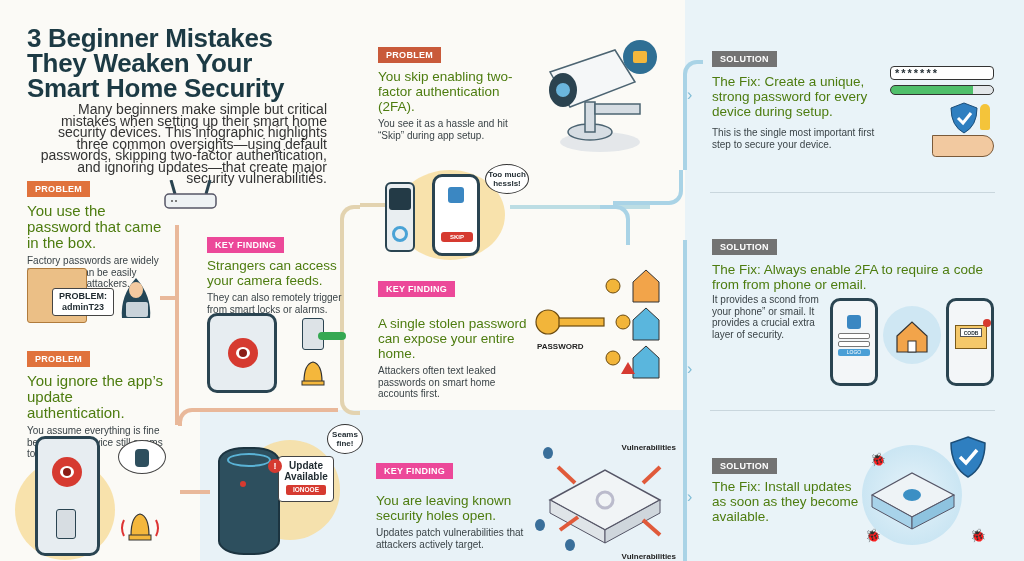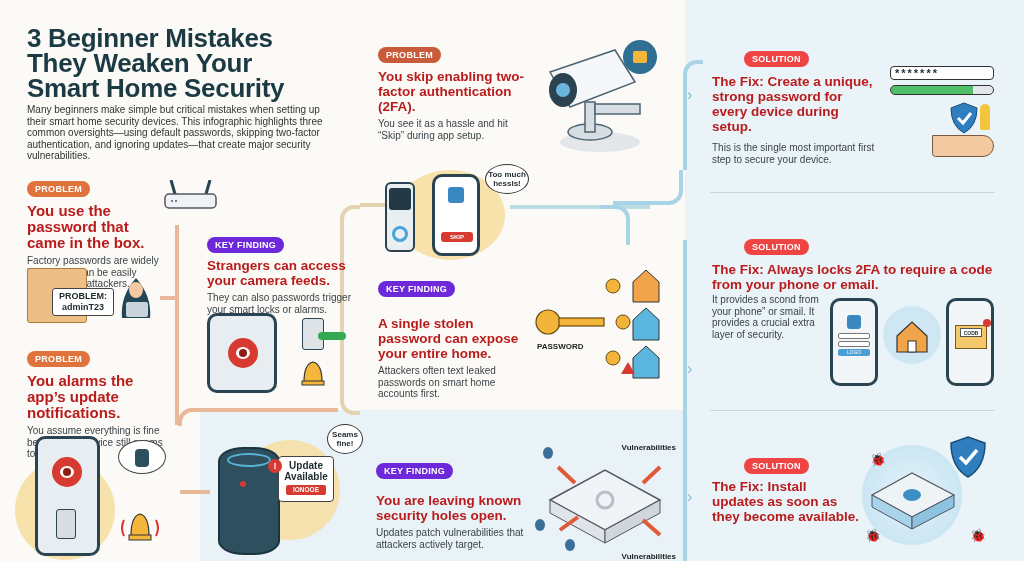--- a/index.html
+++ b/index.html
@@ -3,28 +3,28 @@
 <meta charset="utf-8">
 <style>
   * { box-sizing: border-box; margin: 0; padding: 0; }
   html, body { width: 1024px; height: 561px; overflow: hidden; }
   body { font-family: "Liberation Sans", sans-serif; background: #fbfaf6; position: relative; color: #1f2a30; }
   .abs { position: absolute; }
   .right-panel { left: 685px; top: 0; width: 339px; height: 561px; background: #e9f3f8; }
   .bottom-panel { left: 200px; top: 410px; width: 485px; height: 151px; background: #e8f2f7; }
   .divider { left: 710px; width: 285px; height: 1px; background: #c9d6dd; }
 
-  .badge { display: inline-block; font-size: 9px; font-weight: bold; letter-spacing: .3px; color: #fff; padding: 3px 8px; border-radius: 8px; }
+  .badge { display: inline-block; font-size: 9px; font-weight: bold; letter-spacing: .3px; color: #fff; padding: 3px 8px; border-radius: 0; }
   .badge.problem { background: #e0723c; }
-  .badge.key { background: #6d28d9; }
-  .badge.solution { background: #ef4444; margin-left: 32px; }
+  .badge.key { background: #ec4899; }
+  .badge.solution { background: #737373; }
 
   .title { font-size: 26px; font-weight: bold; line-height: 25px; color: #1c3a44; letter-spacing: -0.3px; }
-  .intro { font-size: 10px; line-height: 11.5px; color: #333; }
-  .h { font-size: 15px; font-weight: bold; line-height: 16px; color: #b91c1c; }
+  .intro { font-size: 14px; line-height: 11.5px; color: #333; text-align: right; }
+  .h { font-size: 15px; font-weight: normal; line-height: 16px; color: #4d7c0f; }
   .h.sm { font-size: 13.5px; line-height: 15px; }
   .p { font-size: 10px; line-height: 11.5px; color: #3b4448; margin-top: 4px; }
 
   .conn { border-color: #e9b89a; border-style: solid; border-width: 0; }
   .conn-tan { border-color: #e3d3b0; border-style: solid; border-width: 0; }
   .conn-blue { border-color: #a9d3e6; border-style: solid; border-width: 0; }
 
   .ill { position: absolute; }
   .phone { position: absolute; border: 3px solid #2a4451; border-radius: 10px; background: #e7edf1; }
   .yellow-blob { position: absolute; border-radius: 50%; background: #f7dc9a; opacity: .8; }
@@ -84,41 +84,41 @@
   <svg width="36" height="52">
       <path d="M4 50 Q2 28 18 10 Q34 28 32 50 Z" fill="#234657"></path>
       <ellipse cx="18" cy="22" rx="7" ry="8" fill="#f2c9a0"></ellipse>
       <rect x="8" y="34" width="22" height="15" rx="2" fill="#c9d3da"></rect>
     </svg>
 </div>
 
 <div class="abs" style="left:207px;top:234px;width:150px">
   <span class="badge key">KEY FINDING</span>
   <div class="h sm" style="margin-top:5px">Strangers can access your camera feeds.</div>
-  <div class="p">They can also passwords trigger your smart locks or alarms.</div>
+  <div class="p">They can also remotely trigger from smart locks or alarms.</div>
 </div>
 <div class="phone" style="left:207px;top:313px;width:70px;height:80px">
   <div style="position:absolute;left:18px;top:22px;width:30px;height:30px;border-radius:50%;background:#d63a30">
       <div style="position:absolute;left:8px;top:9px;width:14px;height:12px;border-radius:50%;background:#fff">
         <div style="margin:2px auto;width:8px;height:8px;border-radius:50%;background:#8b1c16"></div>
       </div>
     </div>
 </div>
 <div class="ill" style="left:302px;top:318px;width:22px;height:32px;background:#dde3e7;border:1.5px solid #2a4451;border-radius:3px"></div>
 <div class="ill" style="left:318px;top:332px;width:28px;height:8px;background:#35a852;border-radius:4px"></div>
 <div class="ill" style="left:298px;top:358px;width:30px;height:28px">
   <svg width="30" height="28">
       <path d="M6 24 Q6 6 15 4 Q24 6 24 24 Z" fill="#f4b73c" stroke="#333" stroke-width="1.2"></path>
       <rect x="4" y="23" width="22" height="4" fill="#f4b73c" stroke="#333" stroke-width="1"></rect>
     </svg>
 </div>
 
 <div class="abs" style="left:27px;top:348px;width:140px">
   <span class="badge problem">PROBLEM</span>
-  <div class="h" style="margin-top:6px">You alarms the app’s update notifications.</div>
+  <div class="h" style="margin-top:6px">You ignore the app’s update authentication.</div>
   <div class="p">You assume everything is fine because the device still seems to work.</div>
 </div>
 <div class="yellow-blob" style="left:15px;top:460px;width:100px;height:100px"></div>
 <div class="phone" style="left:35px;top:436px;width:65px;height:120px">
   <div style="position:absolute;left:14px;top:18px;width:30px;height:30px;border-radius:50%;background:#d63a30">
       <div style="position:absolute;left:8px;top:9px;width:14px;height:12px;border-radius:50%;background:#fff">
         <div style="margin:2px auto;width:8px;height:8px;border-radius:50%;background:#8b1c16"></div>
       </div>
     </div>
   <div style="position:absolute;left:18px;top:70px;width:20px;height:30px;border:1.5px solid #2a4451;border-radius:3px;background:#d7dde2"></div>
@@ -238,21 +238,21 @@
   <svg width="28" height="32">
       <path d="M14 1 L27 6 Q27 24 14 31 Q1 24 1 6 Z" fill="#2f7fc0" stroke="#1b4d77"></path>
       <path d="M8 16 L13 21 L21 11" stroke="#fff" stroke-width="3" fill="none"></path>
     </svg>
 </div>
 <div class="ill" style="left:980px;top:104px;width:10px;height:26px;background:#f4c43a;border-radius:5px 5px 2px 2px"></div>
 <div class="ill" style="left:932px;top:135px;width:62px;height:22px;background:#f2c9a0;border:1.5px solid #7a5a3a;border-radius:0 12px 12px 4px"></div>
 
 <div class="abs" style="left:712px;top:236px;width:300px">
   <span class="badge solution">SOLUTION</span>
-  <div class="h sm" style="margin-top:7px">The Fix: Always locks 2FA to require a code from your phone or email.</div>
+  <div class="h sm" style="margin-top:7px">The Fix: Always enable 2FA to require a code from from phone or email.</div>
 </div>
 <div class="abs p" style="left:712px;top:290px;width:110px">It provides a scond from your phone” or smail. It provides a crucial extra layer of security.</div>
 <div class="phone" style="left:830px;top:298px;width:48px;height:88px;background:#f3f6f8">
   <div style="margin:14px auto 4px;width:14px;height:14px;background:#3b87c2;border-radius:3px"></div>
   <div style="margin:2px 5px;height:6px;border:1px solid #777;border-radius:2px;background:#fff"></div>
   <div style="margin:2px 5px;height:6px;border:1px solid #777;border-radius:2px;background:#fff"></div>
   <div style="margin:2px 5px;height:7px;background:#4a9fd6;border-radius:2px;color:#fff;font-size:5px;text-align:center;line-height:7px">LOGO</div>
 </div>
 <div class="ill" style="left:883px;top:306px;width:58px;height:58px;border-radius:50%;background:#cfe7f3">
   <svg width="58" height="58">

